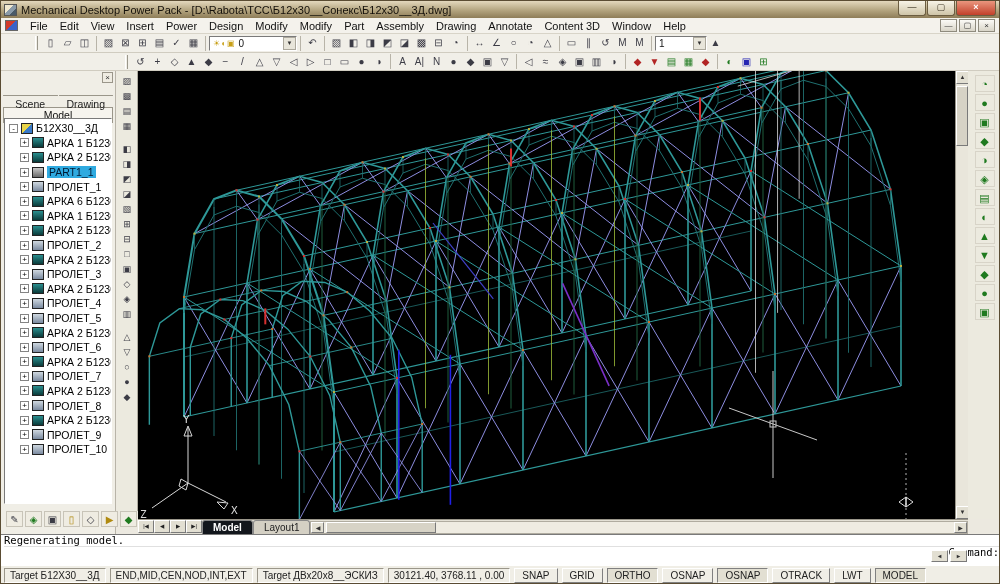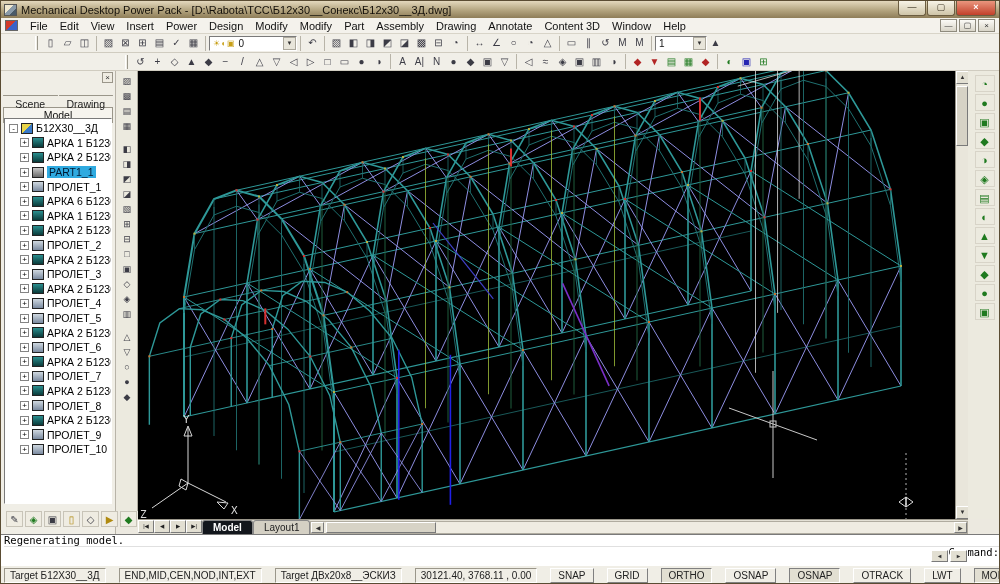--- a/index.html
+++ b/index.html
@@ -76,21 +76,21 @@
   .hscroll .sb-arr{height:11px;}
   .htrack{flex:1;position:relative;}
   .hthumb{position:absolute;left:2px;top:0;width:110px;height:11px;background:#d7d3c6;border:1px solid;border-color:#fff #7a7a7a #7a7a7a #fff;}
   
   #cmd{position:absolute;left:0;top:533px;width:100%;height:31px;background:#fff;border-top:1px solid #7a7a7a;font-family:"DejaVu Sans Mono",monospace;font-size:10.5px;color:#000;padding:1px 0 0 3px;}
   .cmd-line{height:9.5px;line-height:9.5px;white-space:pre;}
   .cmd-prompt{height:10px;line-height:10px;border-top:1px solid #e0e0e0;text-align:right;}
   #cmd-arrows{position:absolute;right:32px;bottom:3px;display:flex;gap:2px;}
   #cmd-arrows .sb-arr{width:17px;height:12px;line-height:10px;}
   
-  #statusbar{position:absolute;left:0;top:564px;width:100%;height:20px;background:#f0eee6;border-top:1px solid #fff;display:flex;align-items:center;gap:13px;padding:0 3px;}
+  #statusbar{position:absolute;left:0;top:564px;width:100%;height:20px;background:#f0eee6;border-top:1px solid #fff;display:flex;align-items:center;gap:4px;padding:0 3px;}
   .pane{border:1px solid;border-color:#9a968a #fff #fff #9a968a;font-size:10px;color:#222;padding:1px 5px;white-space:nowrap;}
   .toggle{border:1px solid;border-color:#fff #808080 #808080 #fff;font-size:10px;color:#222;padding:1px 7px;white-space:nowrap;background:#f0eee6;}
   .toggle.active{border-color:#808080 #fff #fff #808080;background:#e2dfd2;}
 </style>
 </head>
 <body>
 
 <div id="app">
 
   <div id="titlebar">

